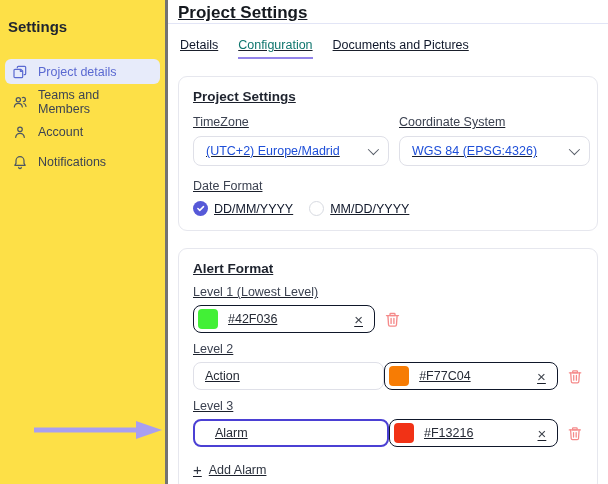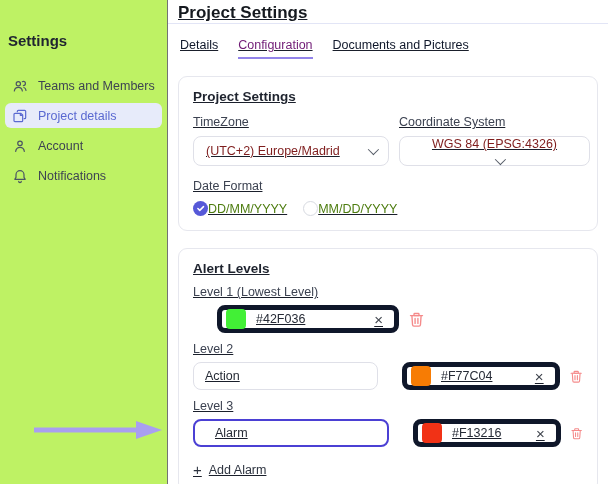--- a/index.html
+++ b/index.html
@@ -4,21 +4,21 @@
 <style>
   * { margin:0; padding:0; box-sizing:border-box; }
   html,body { width:608px; height:484px; }
   body {
     font-family:"Liberation Sans", sans-serif;
     background:#ffffff; color:#1a1f2b; overflow:hidden; position:relative;
   }
   .app { display:flex; width:608px; height:484px; }
 
   
-  .sidebar { width:168px; flex:0 0 168px; border-right:1px solid #737373; padding-top:26px; background:#bef264; }
+  .sidebar { width:168px; flex:0 0 168px; border-right:3px solid #737373; padding-top:12px; background:#fde047; }
   .sidebar-title { font-size:15px; font-weight:bold; color:#1f2430; padding:6px 8px 0 8px; }
   .nav { margin-top:24px; display:flex; flex-direction:column; gap:5px; padding:0 5px; }
   .nav-item { display:flex; align-items:center; gap:10px; height:25px; padding:0 7px; border-radius:6px;
               font-size:12.5px; color:#3d4452; cursor:pointer; }
   .nav-item .ic { width:16px; height:16px; display:inline-flex; color:#4b5563; flex:0 0 16px; }
   .nav-item.selected { background:#e7ebfa; color:#5a69d1; }
   .nav-item.selected .ic { color:#5a69d1; }
   .ic svg { width:100%; height:100%; }
 
   
@@ -30,42 +30,42 @@
   .tab { color:#0f172a; padding-bottom:5px; cursor:pointer; border-bottom:2px solid transparent; }
   .tab.active { color:#6a5ae0; border-bottom-color:#9283ea; }
 
   .card { margin:17px 10px 0 10px; border:1px solid #e6e7ee; border-radius:9px; padding:12px 14px 14px 14px; background:#fff; }
   .card-title { font-size:13.5px; font-weight:bold; color:#1e232e; }
 
   .field-row { display:flex; gap:10px; margin-top:11px; }
   .field { display:flex; flex-direction:column; }
   .field .flabel { font-size:12.5px; color:#3c4251; margin-bottom:7px; }
   .selectbox { height:30px; border:1px solid #dfe0e8; border-radius:8px; display:flex; align-items:center;
-               padding:0 12px; font-size:12.5px; color:#7f1d1d; background:#fff; cursor:pointer; }
+               padding:0 12px; font-size:12.5px; color:#1d4ed8; background:#fff; cursor:pointer; }
   .selectbox .sel-val { flex:1; }
   .chev { width:8px; height:8px; border-right:1.5px solid #555b66; border-bottom:1.5px solid #555b66;
           transform:rotate(45deg) translateY(-2px); margin-left:8px; flex:0 0 8px; }
   .tz { width:196px; }
-  .cs { width:191px;flex-direction:column; }
+  .cs { width:191px; }
 
   .dateformat { margin-top:13px; }
   .df-label { font-size:12.5px; color:#3c4251; }
   .radio-row { display:flex; gap:16px; margin-top:8px; align-items:center; }
-  .radio-opt { display:flex; align-items:flex-end; gap:0; font-size:12.5px; color:#4d7c0f; cursor:pointer; }
+  .radio-opt { display:flex; align-items:flex-end; gap:6px; font-size:12.5px; color:#0f172a; cursor:pointer; }
   .radio { width:15px; height:15px; border-radius:50%; flex:0 0 15px; display:flex; align-items:center; justify-content:center; }
   .radio.off { border:1.5px solid #d7dae1; background:#fff; }
   .radio.on svg { width:9px; height:9px; }
 
   
   .lvl-label { font-size:12.5px; color:#3c4251; margin-top:9px; }
   .lvl-row { display:flex; align-items:center; margin-top:6px; }
   .lvl-name { width:200px; height:28px; border:1px solid #dfe0e8; border-radius:8px; padding:0 11px;
               font-size:12.5px; color:#262b36; font-family:"Liberation Sans", sans-serif; outline:none; }
   .lvl-name.focused { border-width:2px; }
-  .colorfield { width:182px; height:28px; border:5px solid #0f172a; border-radius:8px; margin-left:24px;
+  .colorfield { width:182px; height:28px; border:1px solid #0f172a; border-radius:8px; margin-left:0;
                 display:flex; align-items:center; padding:0 10px 0 4px; cursor:pointer; }
   .swatch { width:20px; height:20px; border-radius:4px; flex:0 0 20px; }
   .hex { font-size:12.5px; color:#262b36; margin-left:10px; flex:1; }
   .clear-x { font-size:15px; color:#3f444d; line-height:1; cursor:pointer; padding:0 1px; }
   .trash { width:17px; height:17px; margin-left:9px; cursor:pointer; display:inline-flex; }
   .trash svg { width:100%; height:100%; }
 
   .add-level { display:flex; align-items:center; gap:7px; margin-top:15px; font-size:12.5px; color:#2e3440;
                cursor:pointer; width:max-content; }
   .plus { font-size:15px; color:#2e3440; line-height:1; }
@@ -75,43 +75,43 @@
 </style>
 </head>
 <body>
 
 <div class="app">
 
   <aside class="sidebar">
     <div class="sidebar-title">Settings</div>
     <nav class="nav">
 
+      <div class="nav-item selected">
+        <span class="ic">
+          <svg viewBox="0 0 24 24" fill="none" stroke="currentColor" stroke-width="1.8" stroke-linejoin="round">
+            <path d="M8 6.5V5a1.5 1.5 0 0 1 1.5-1.5H19A1.5 1.5 0 0 1 20.5 5v9.5A1.5 1.5 0 0 1 19 16h-1.5"></path>
+            <path d="M4.5 8h8.5L16 10.5V19a1.5 1.5 0 0 1-1.5 1.5h-10A1.5 1.5 0 0 1 3 19V9.5A1.5 1.5 0 0 1 4.5 8z"></path>
+            <path d="M12.5 8v3h3.5"></path>
+          </svg>
+        </span>
+        <span>Project details</span>
+      </div>
+
       <div class="nav-item">
         <span class="ic">
           <svg viewBox="0 0 24 24" fill="none" stroke="currentColor" stroke-width="1.8" stroke-linecap="round">
             <circle cx="9.5" cy="8.5" r="3.2"></circle>
             <path d="M3.5 19.5c.5-3.6 2.8-5.5 6-5.5s5.5 1.9 6 5.5"></path>
             <path d="M15.5 5.6a3 3 0 0 1 1.5-.4 3.1 3.1 0 0 1 0 6.2"></path>
             <path d="M17.8 14.3c1.8.6 2.9 2 3.2 4.2"></path>
           </svg>
         </span>
         <span>Teams and Members</span>
       </div>
 
-      <div class="nav-item selected">
-        <span class="ic">
-          <svg viewBox="0 0 24 24" fill="none" stroke="currentColor" stroke-width="1.8" stroke-linejoin="round">
-            <path d="M8 6.5V5a1.5 1.5 0 0 1 1.5-1.5H19A1.5 1.5 0 0 1 20.5 5v9.5A1.5 1.5 0 0 1 19 16h-1.5"></path>
-            <path d="M4.5 8h8.5L16 10.5V19a1.5 1.5 0 0 1-1.5 1.5h-10A1.5 1.5 0 0 1 3 19V9.5A1.5 1.5 0 0 1 4.5 8z"></path>
-            <path d="M12.5 8v3h3.5"></path>
-          </svg>
-        </span>
-        <span>Project details</span>
-      </div>
-
       <div class="nav-item">
         <span class="ic">
           <svg viewBox="0 0 24 24" fill="none" stroke="currentColor" stroke-width="1.8" stroke-linecap="round">
             <circle cx="12" cy="8" r="3.4"></circle>
             <path d="M5.5 20c.6-4 3.1-6 6.5-6s5.9 2 6.5 6"></path>
           </svg>
         </span>
         <span>Account</span>
       </div>
 
@@ -129,21 +129,21 @@
   </aside>
 
   <main class="main">
 
     <div class="main-header">
       <h1 class="page-title">Project Settings</h1>
     </div>
 
     <div class="tabs">
       <div class="tab">Details</div>
-      <div class="tab active" style="color: #701a75;">Configuration</div>
+      <div class="tab active" style="color: #0f766e;">Configuration</div>
       <div class="tab">Documents and Pictures</div>
     </div>
 
     <section class="card">
       <div class="card-title">Project Settings</div>
 
       <div class="field-row">
         <div class="field">
           <span class="flabel">TimeZone</span>
           <div class="selectbox tz">
@@ -173,21 +173,21 @@
           </label>
           <label class="radio-opt">
             <span class="radio off"></span>
             <span>MM/DD/YYYY</span>
           </label>
         </div>
       </div>
     </section>
 
     <section class="card">
-      <div class="card-title">Alert Levels</div>
+      <div class="card-title">Alert Format</div>
 
       <div class="lvl-label" style="">Level 1 (Lowest Level)</div>
       <div class="lvl-row">
         <div class="colorfield">
           <span class="swatch" style="background-color: rgb(66, 240, 54);"></span>
           <span class="hex">#42F036</span>
           <span class="clear-x">×</span>
         </div>
         <span class="trash" style="color: rgb(245, 138, 138);">
           <svg viewBox="0 0 24 24" fill="none" stroke="currentColor" stroke-width="1.9" stroke-linecap="round" stroke-linejoin="round">

